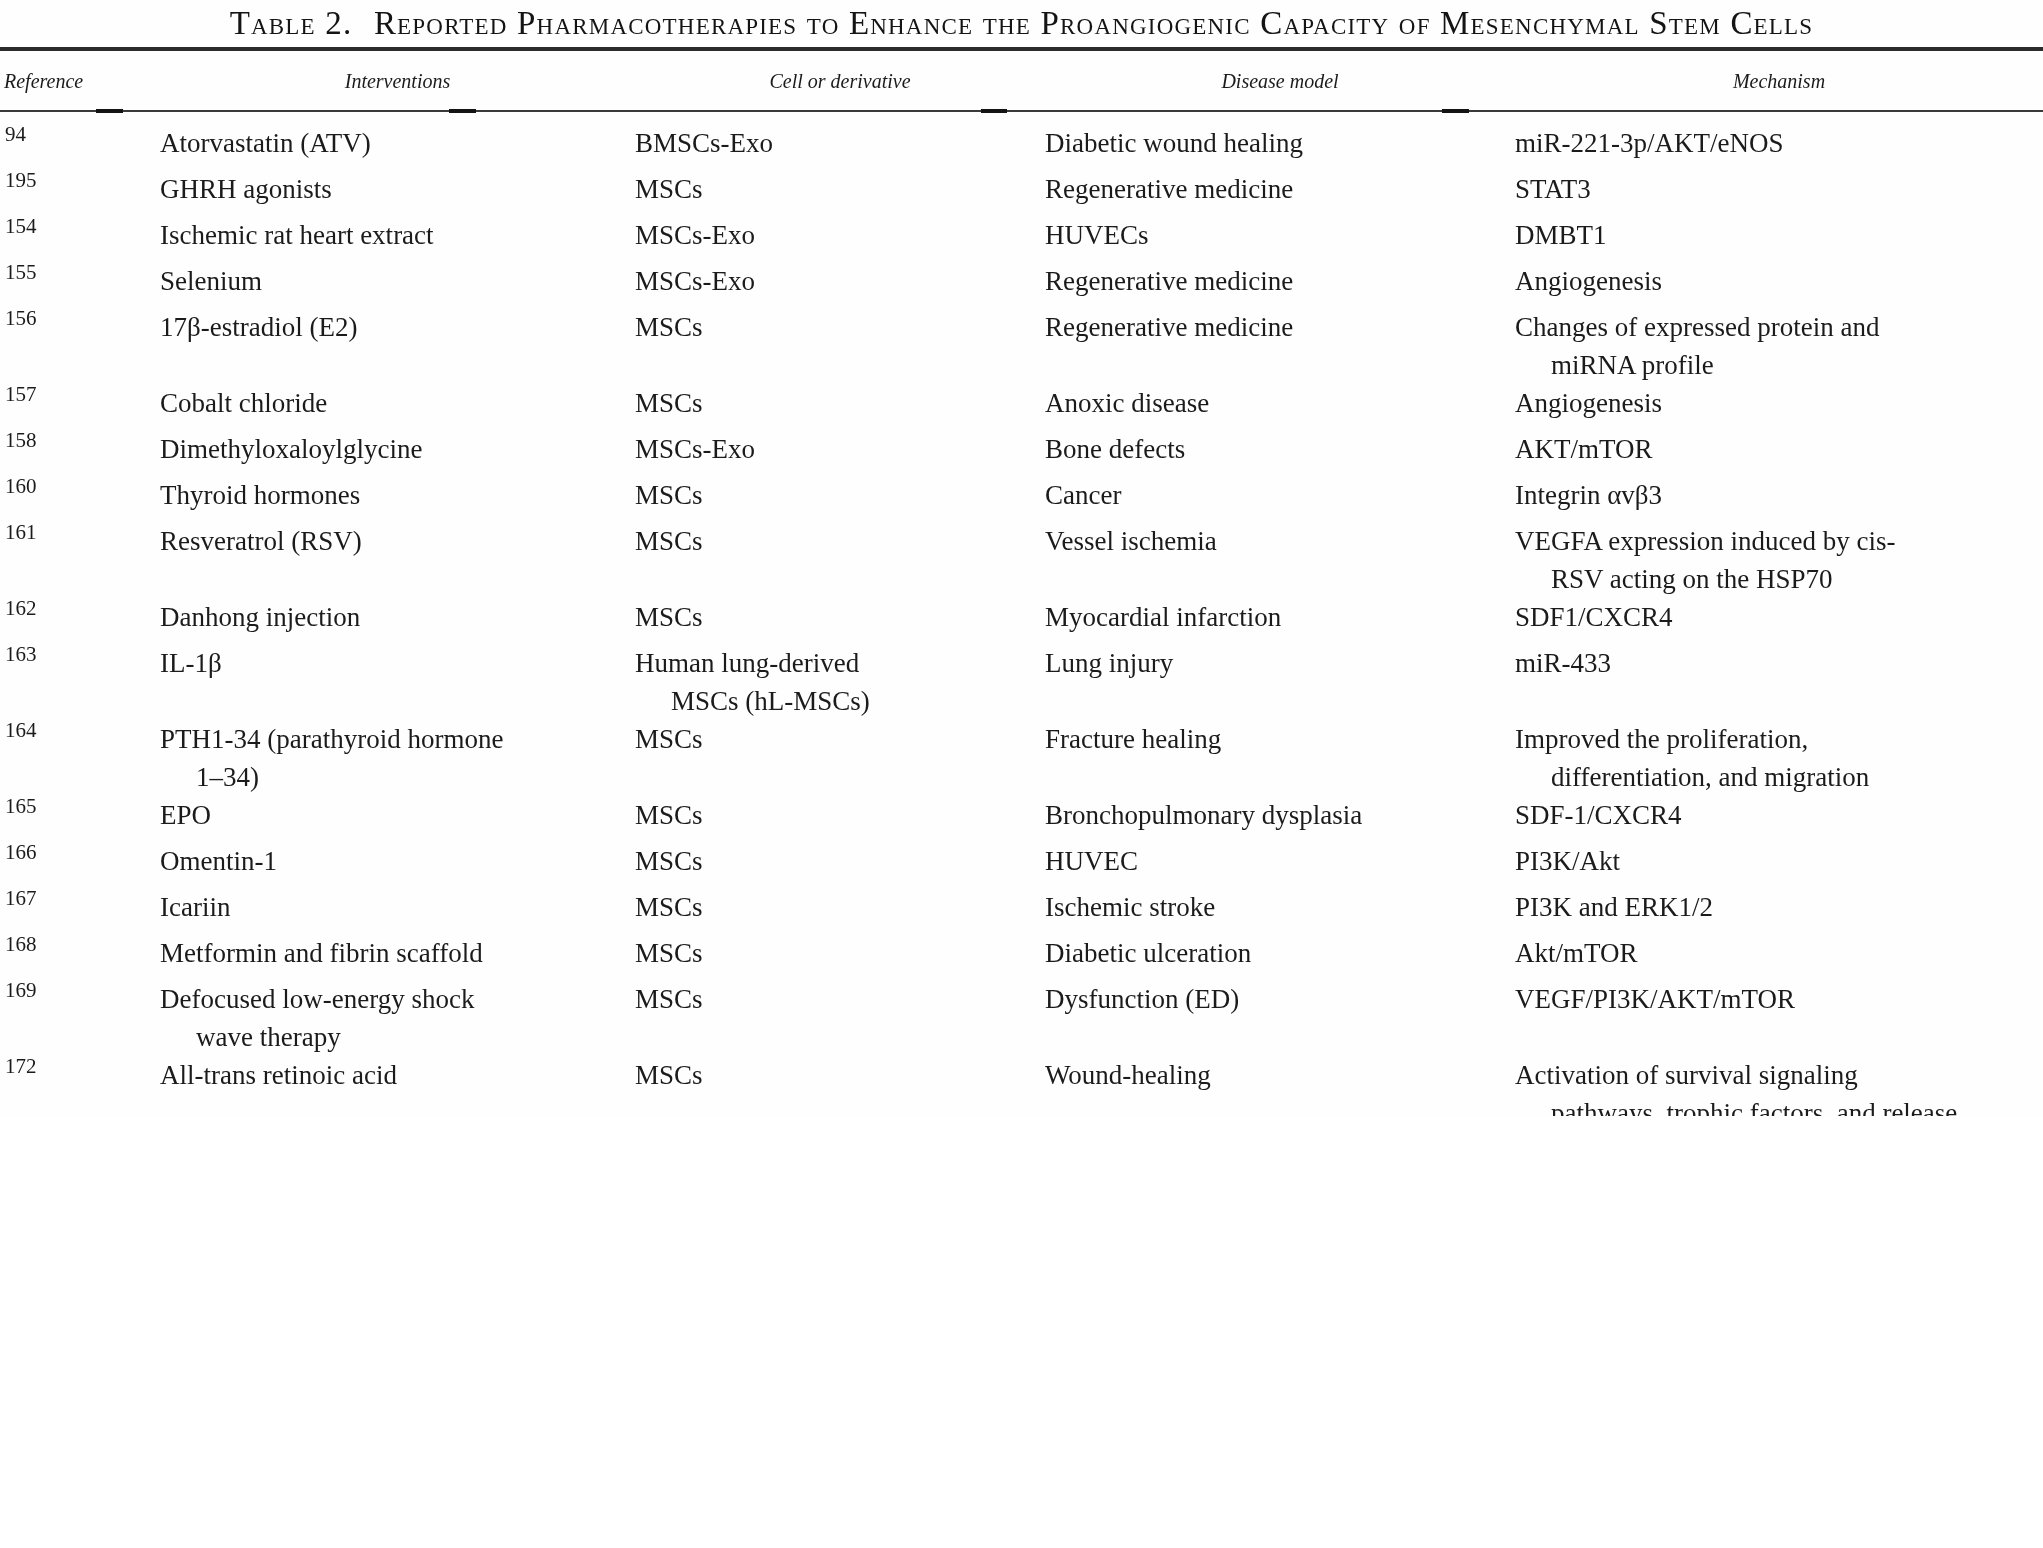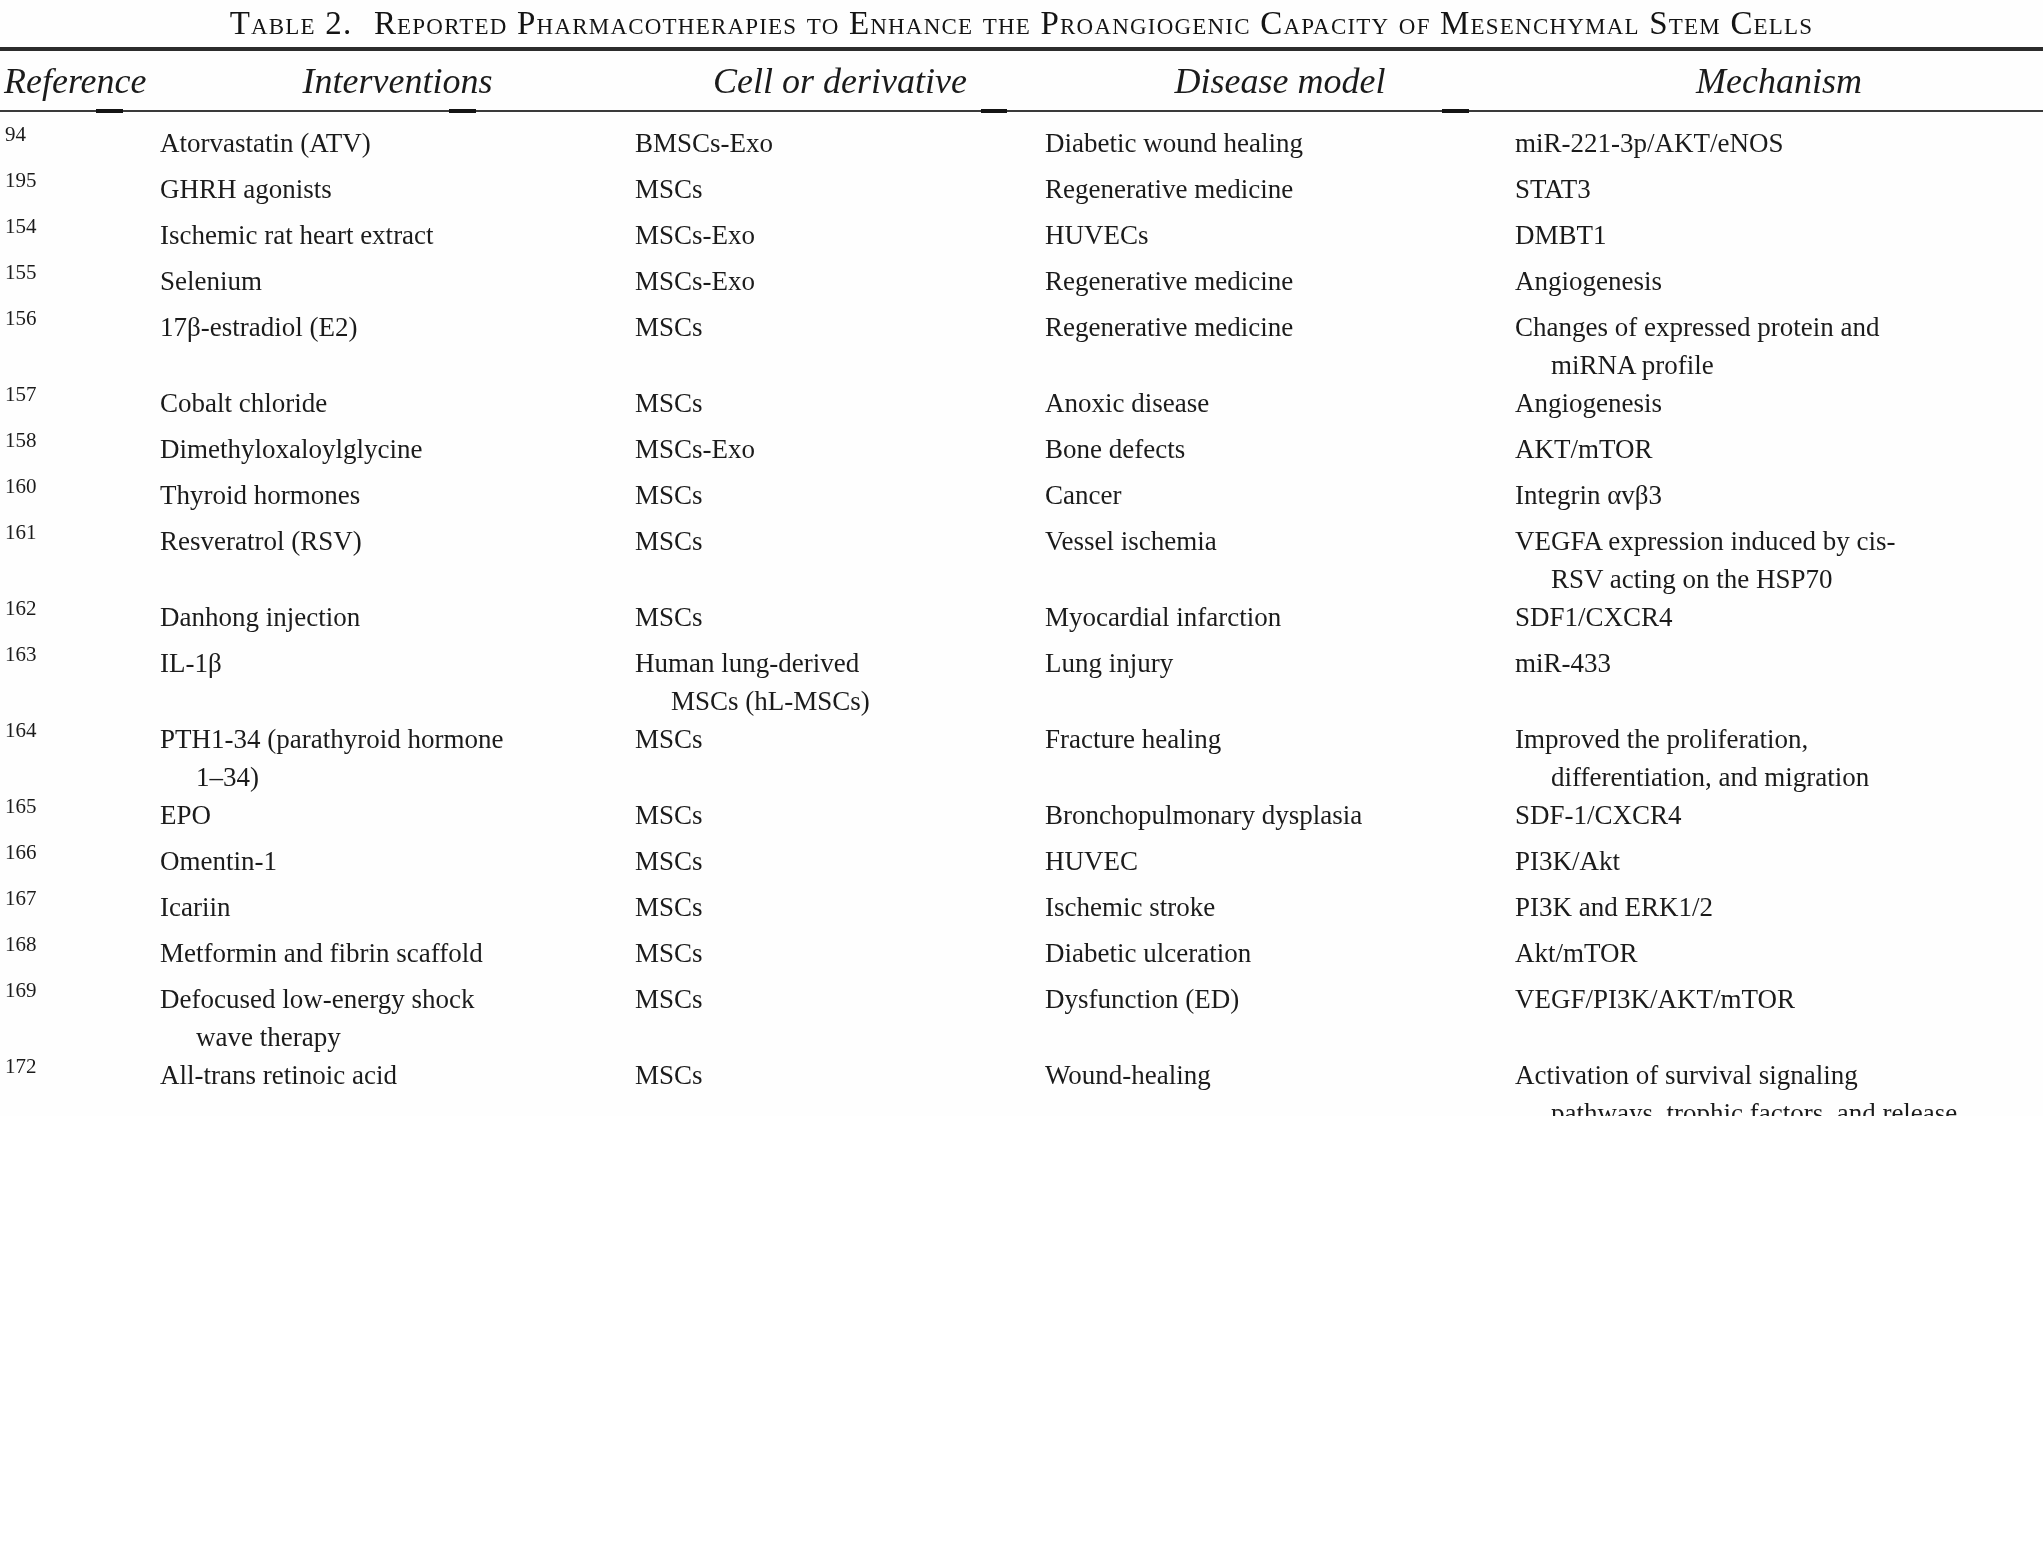--- a/index.html
+++ b/index.html
@@ -50,21 +50,21 @@
     table-layout: fixed;
   }
   col.c-ref   { width: 160px; }
   col.c-int   { width: 475px; }
   col.c-cell  { width: 410px; }
   col.c-dis   { width: 470px; }
   col.c-mech  { width: 528px; }
   thead th {
     font-style: italic;
     font-weight: normal;
-    font-size: 36px;
+    font-size: 20px;
     line-height: 34px;
     text-align: center;
     padding: 13px 0 12px 0;
     color: #1b1b1b;
   }
   thead th.ref-h {
     text-align: left;
     padding-left: 4px;
   }
   .header-rule {

